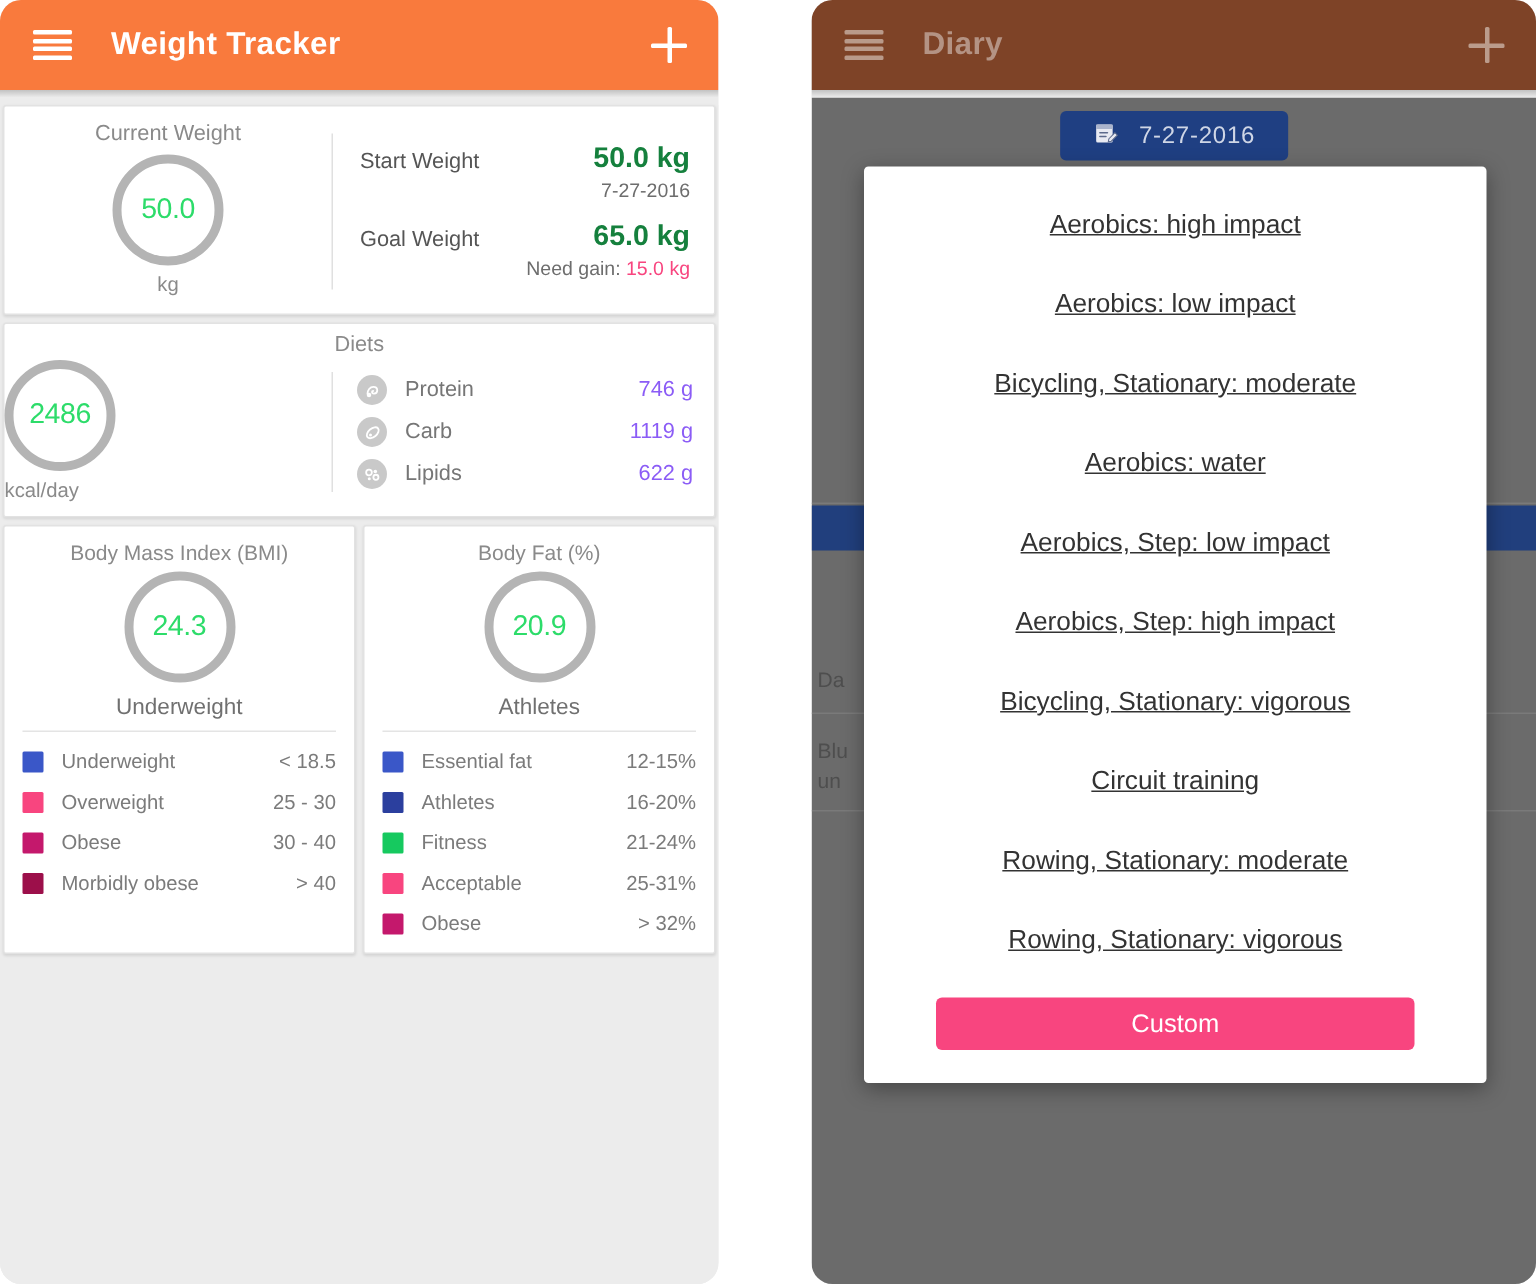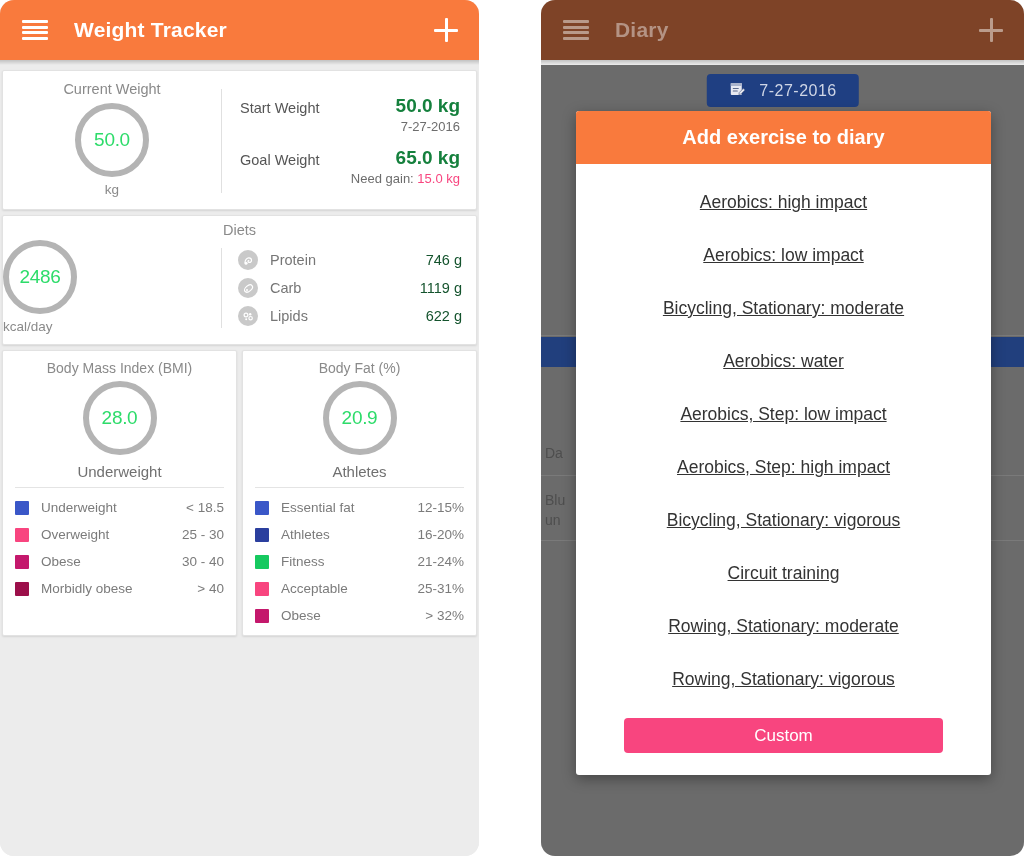--- a/index.html
+++ b/index.html
@@ -212,21 +212,21 @@
   }
   .diet-icon svg { display: block; }
   .diet-name {
     margin-left: 12px;
     font-size: 14.5px;
     color: #767676;
   }
   .diet-val {
     margin-left: auto;
     font-size: 14.5px;
-    color: #14532d;
+    color: #8b5cf6;
     white-space: nowrap;
   }
 
   
   #row-metrics { display: flex; gap: 5px; margin: 0 2px 5px 2px; }
   .metric-card {
     flex: 1;
     background: #ffffff;
     border: 1px solid #e2e2e2;
     border-radius: 2px;
@@ -479,21 +479,21 @@
             </div>
           </div>
         </div>
       </div>
 
       <div id="row-metrics">
 
         <div class="metric-card">
           <div class="metric-title">Body Mass Index (BMI)</div>
           <div class="ring">
-            <span class="ring-value">28.0</span>
+            <span class="ring-value">24.3</span>
           </div>
           <div class="metric-status">Underweight</div>
           <div class="hr"></div>
           <div class="legend" id="bmi-legend">
               <div class="legend-row">
                 <span class="swatch" style="background: rgb(58, 87, 200);"></span>
                 <span class="legend-name">Underweight</span>
                 <span class="legend-range">&lt; 18.5</span>
               </div>
               <div class="legend-row">
@@ -585,23 +585,20 @@
             <rect x="2" y="3" width="11" height="12" rx="1" fill="#e8eaf2"></rect>
             <rect x="2" y="3" width="11" height="3" fill="#aab4cc"></rect>
             <path d="M4.5 8.5h5M4.5 11h4" stroke="#5c6a8c" stroke-width="1.1" stroke-linecap="round"></path>
             <path d="M10.5 12.5l4-4 1.6 1.6-4 4-2 .4z" fill="#e8eaf2" stroke="#5c6a8c" stroke-width=".7"></path>
           </svg>
         </span>
         <span class="chip-text">7-27-2016</span>
       </div>
 
       <div class="dialog">
-        <div class="dialog-header">
-          <div class="dialog-title">Add exercise to diary</div>
-        </div>
         <div class="dialog-list" id="dialog-list">
             <div class="dialog-item">Aerobics: high impact</div>
             <div class="dialog-item">Aerobics: low impact</div>
             <div class="dialog-item">Bicycling, Stationary: moderate</div>
             <div class="dialog-item">Aerobics: water</div>
             <div class="dialog-item">Aerobics, Step: low impact</div>
             <div class="dialog-item">Aerobics, Step: high impact</div>
             <div class="dialog-item">Bicycling, Stationary: vigorous</div>
             <div class="dialog-item">Circuit training</div>
             <div class="dialog-item">Rowing, Stationary: moderate</div>

